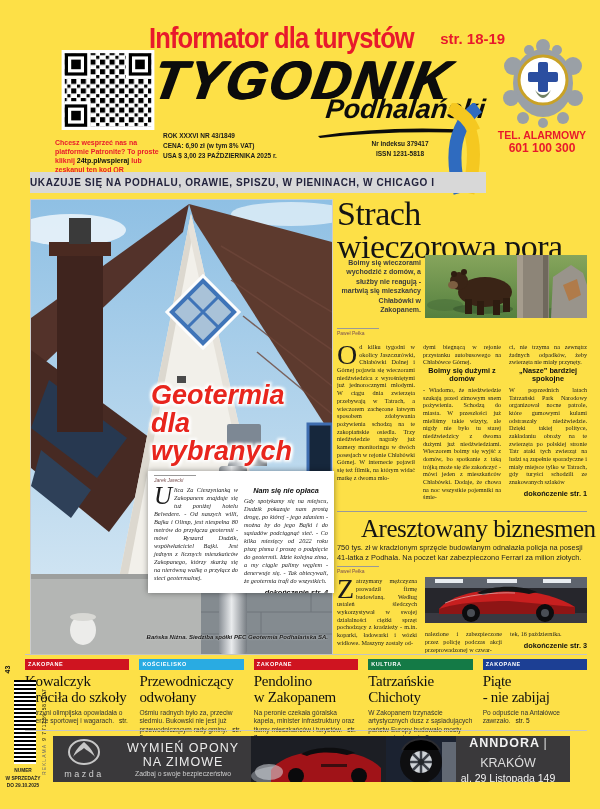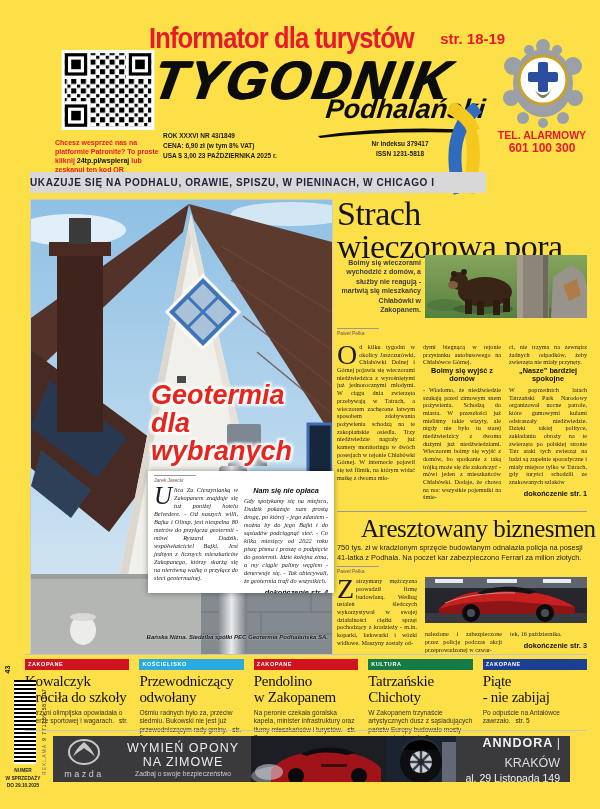--- a/index.html
+++ b/index.html
@@ -76,21 +76,21 @@
   .barcode-num{left:8px;top:712px;font-size:4.8px;transform:rotate(-90deg);width:72px;text-align:center;letter-spacing:1px;}
   .sale-note{left:0;top:767px;width:46px;text-align:center;font-size:4.8px;font-weight:bold;line-height:1.6;white-space:pre-line;color:#222;}
   .reklama{left:41px;top:744px;font-size:5px;color:#666;writing-mode:vertical-rl;transform:rotate(180deg);letter-spacing:1px;}
   
   .ad-row{left:53px;top:736px;width:517px;height:46px;background:#3a393b;display:flex;align-items:center;overflow:hidden;}
   .mazda-block{width:62px;text-align:center;color:#cfcfcf;}
   .mazda-word{font-size:9px;letter-spacing:2.5px;margin-top:0;}
   .ad-copy{width:136px;text-align:center;color:#ececec;line-height:1.12;}
   .ad-copy .l1,.ad-copy .l2{font-size:12.5px;letter-spacing:1px;}
   .ad-copy .l3{font-size:6.8px;color:#cdcdcd;margin-top:1px;}
-  .anndora{flex:1;text-align:right;padding-right:10px;color:#f2f2f2;line-height:1.25;}
+  .anndora{flex:1;text-align:center;padding-right:10px;color:#f2f2f2;line-height:1.25;}
   .anndora .a1 b{font-size:12.5px;letter-spacing:1px;}
   .anndora .a1 span{font-size:12.5px;font-weight:normal;color:#ddd;}
   .anndora .a2{font-size:10.5px;}
 </style>
 </head>
 <body>
 
 <div class="page">
 
   <div class="abs top-headline">
@@ -285,21 +285,21 @@
         <rect x="52" y="46" width="7" height="14" fill="#2e1c10"></rect>
         <rect x="68" y="45" width="7" height="15" fill="#2e1c10"></rect>
         <rect x="78" y="43" width="7" height="14" fill="#2e1c10"></rect>
       </g>
     </svg>
     <div class="byline bear-byline">Paweł Pełka</div>
     <div class="cols3">
       <div class="col"><span class="dc" style="font-size:28px;line-height:23px;">O</span><span>d kilku tygodni w okolicy Jaszczurówki, Chłabówki Dolnej i Górnej pojawia się wieczorami niedźwiedzica z wyrośniętymi już jednorocznymi młodymi. W ciągu dnia zwierzęta przebywają w Tatrach, a wieczorem zachęcone łatwym sposobem zdobywania pożywienia schodzą na te zakopiańskie osiedla. Trzy niedźwiedzie nagrały już kamery monitoringu w dwóch posesjach w rejonie Chłabówki Górnej. W internecie pojawił się też filmik, na którym widać matkę z dwoma mło-</span></div>
       <div class="col">
         <span>dymi biegnącą w rejonie przystanku autobusowego na Chłabówce Górnej.</span>
-        <div class="subhead">Boimy się wyjść z domów</div>
+        <div class="subhead">Boimy się dużymi z domów</div>
         <span>- Wiadomo, że niedźwiedzie szukają przed zimowym snem pożywienia. Schodzą do miasta. W przeszłości już mieliśmy takie wizyty, ale nigdy nie było tu starej niedźwiedzicy z dwoma dużymi już niedźwiedziami. Wieczorem boimy się wyjść z domów, bo spotkanie z taką trójką może się źle zakończyć - mówi jeden z mieszkańców Chłabówki. Dodaje, że chowa na noc wszystkie pojemniki na śmie-</span>
       </div>
       <div class="col">
         <span>ci, nie trzyma na zewnątrz żadnych odpadków, żeby zwierzęta nie miały przynęty.</span>
         <div class="subhead">„Nasze” bardziej spokojne</div>
         <span>W poprzednich latach Tatrzański Park Narodowy organizował nocne patrole, które gumowymi kulami odstraszały niedźwiedzie. Dzięki takiej polityce, zakładaniu obroży na te zwierzęta po polskiej stronie Tatr ataki tych zwierząt na ludzi są zupełnie sporadyczne i miały miejsce tylko w Tatrach, gdy turyści schodzili ze znakowanych szlaków</span>
         <div class="cont">dokończenie str. 1</div>
       </div>
     </div>
   </div>

